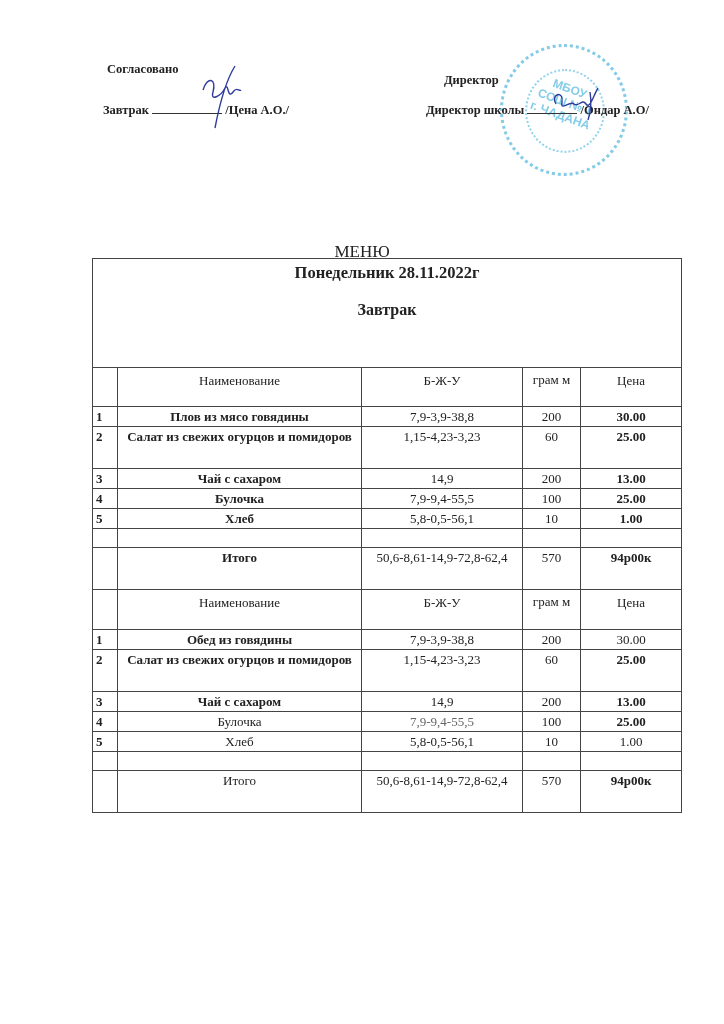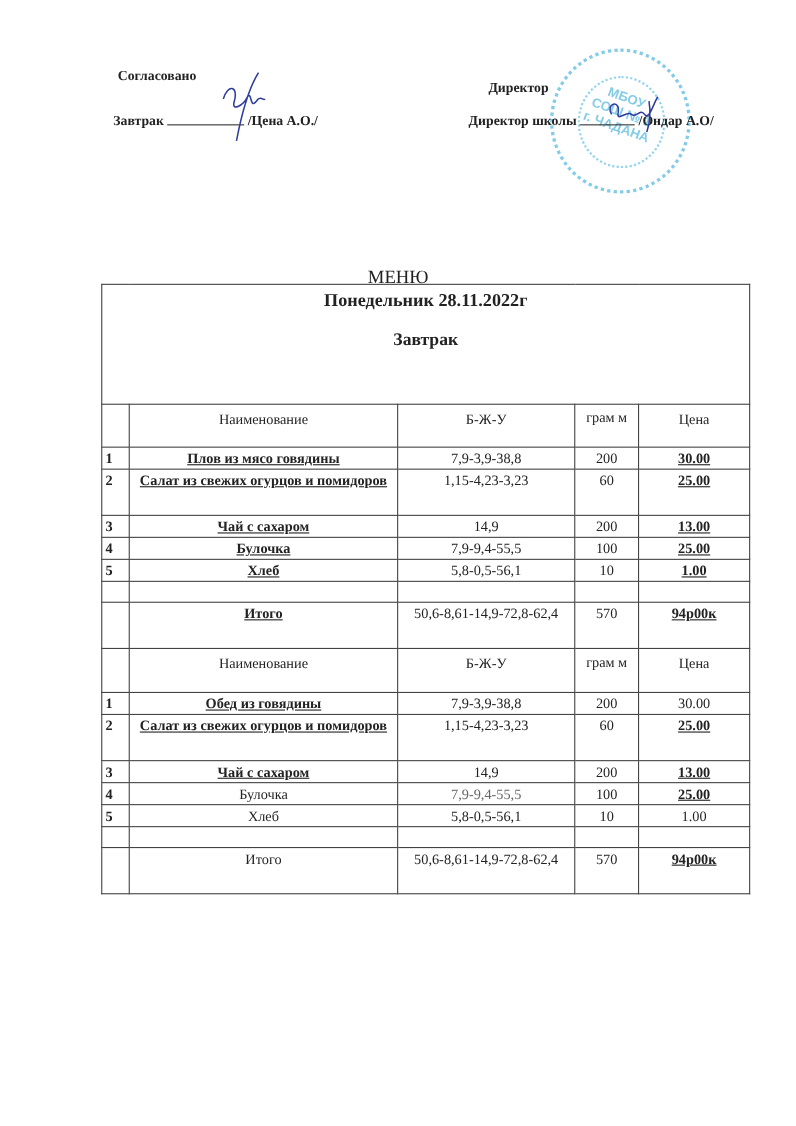--- a/index.html
+++ b/index.html
@@ -36,21 +36,21 @@
   table.menu td {
     border: 1px solid #444; padding: 0; vertical-align: top;
     font-size: 13px; line-height: 19px; text-align: center; color: #222;
   }
   .section-cell { font-size: 16px; }
   .day { font-weight: bold; font-size: 16.5px; padding-top: 4px !important; }
   .meal-bold { font-weight: bold; font-size: 16px; }
   .num { font-weight: bold; text-align: left !important; padding-left: 3px !important; }
   .hdr td { font-weight: normal; }
   .hdr .h { font-weight: normal; padding-top: 3px; }
-  .b { font-weight: bold; text-decoration: underline; }
+  .b { font-weight: bold; }
   .faded { color: #666 !important; }
 </style>
 </head>
 <body>
 
 <div class="abs hdr-text" style="left:107px; top:62px;">Согласовано</div>
 <div class="abs hdr-text" style="left:103px; top:101px;">
   <span>Завтрак</span>
   <span class="sig-line" style="width:70px;"></span>
   <span>/Цена А.О./</span>

